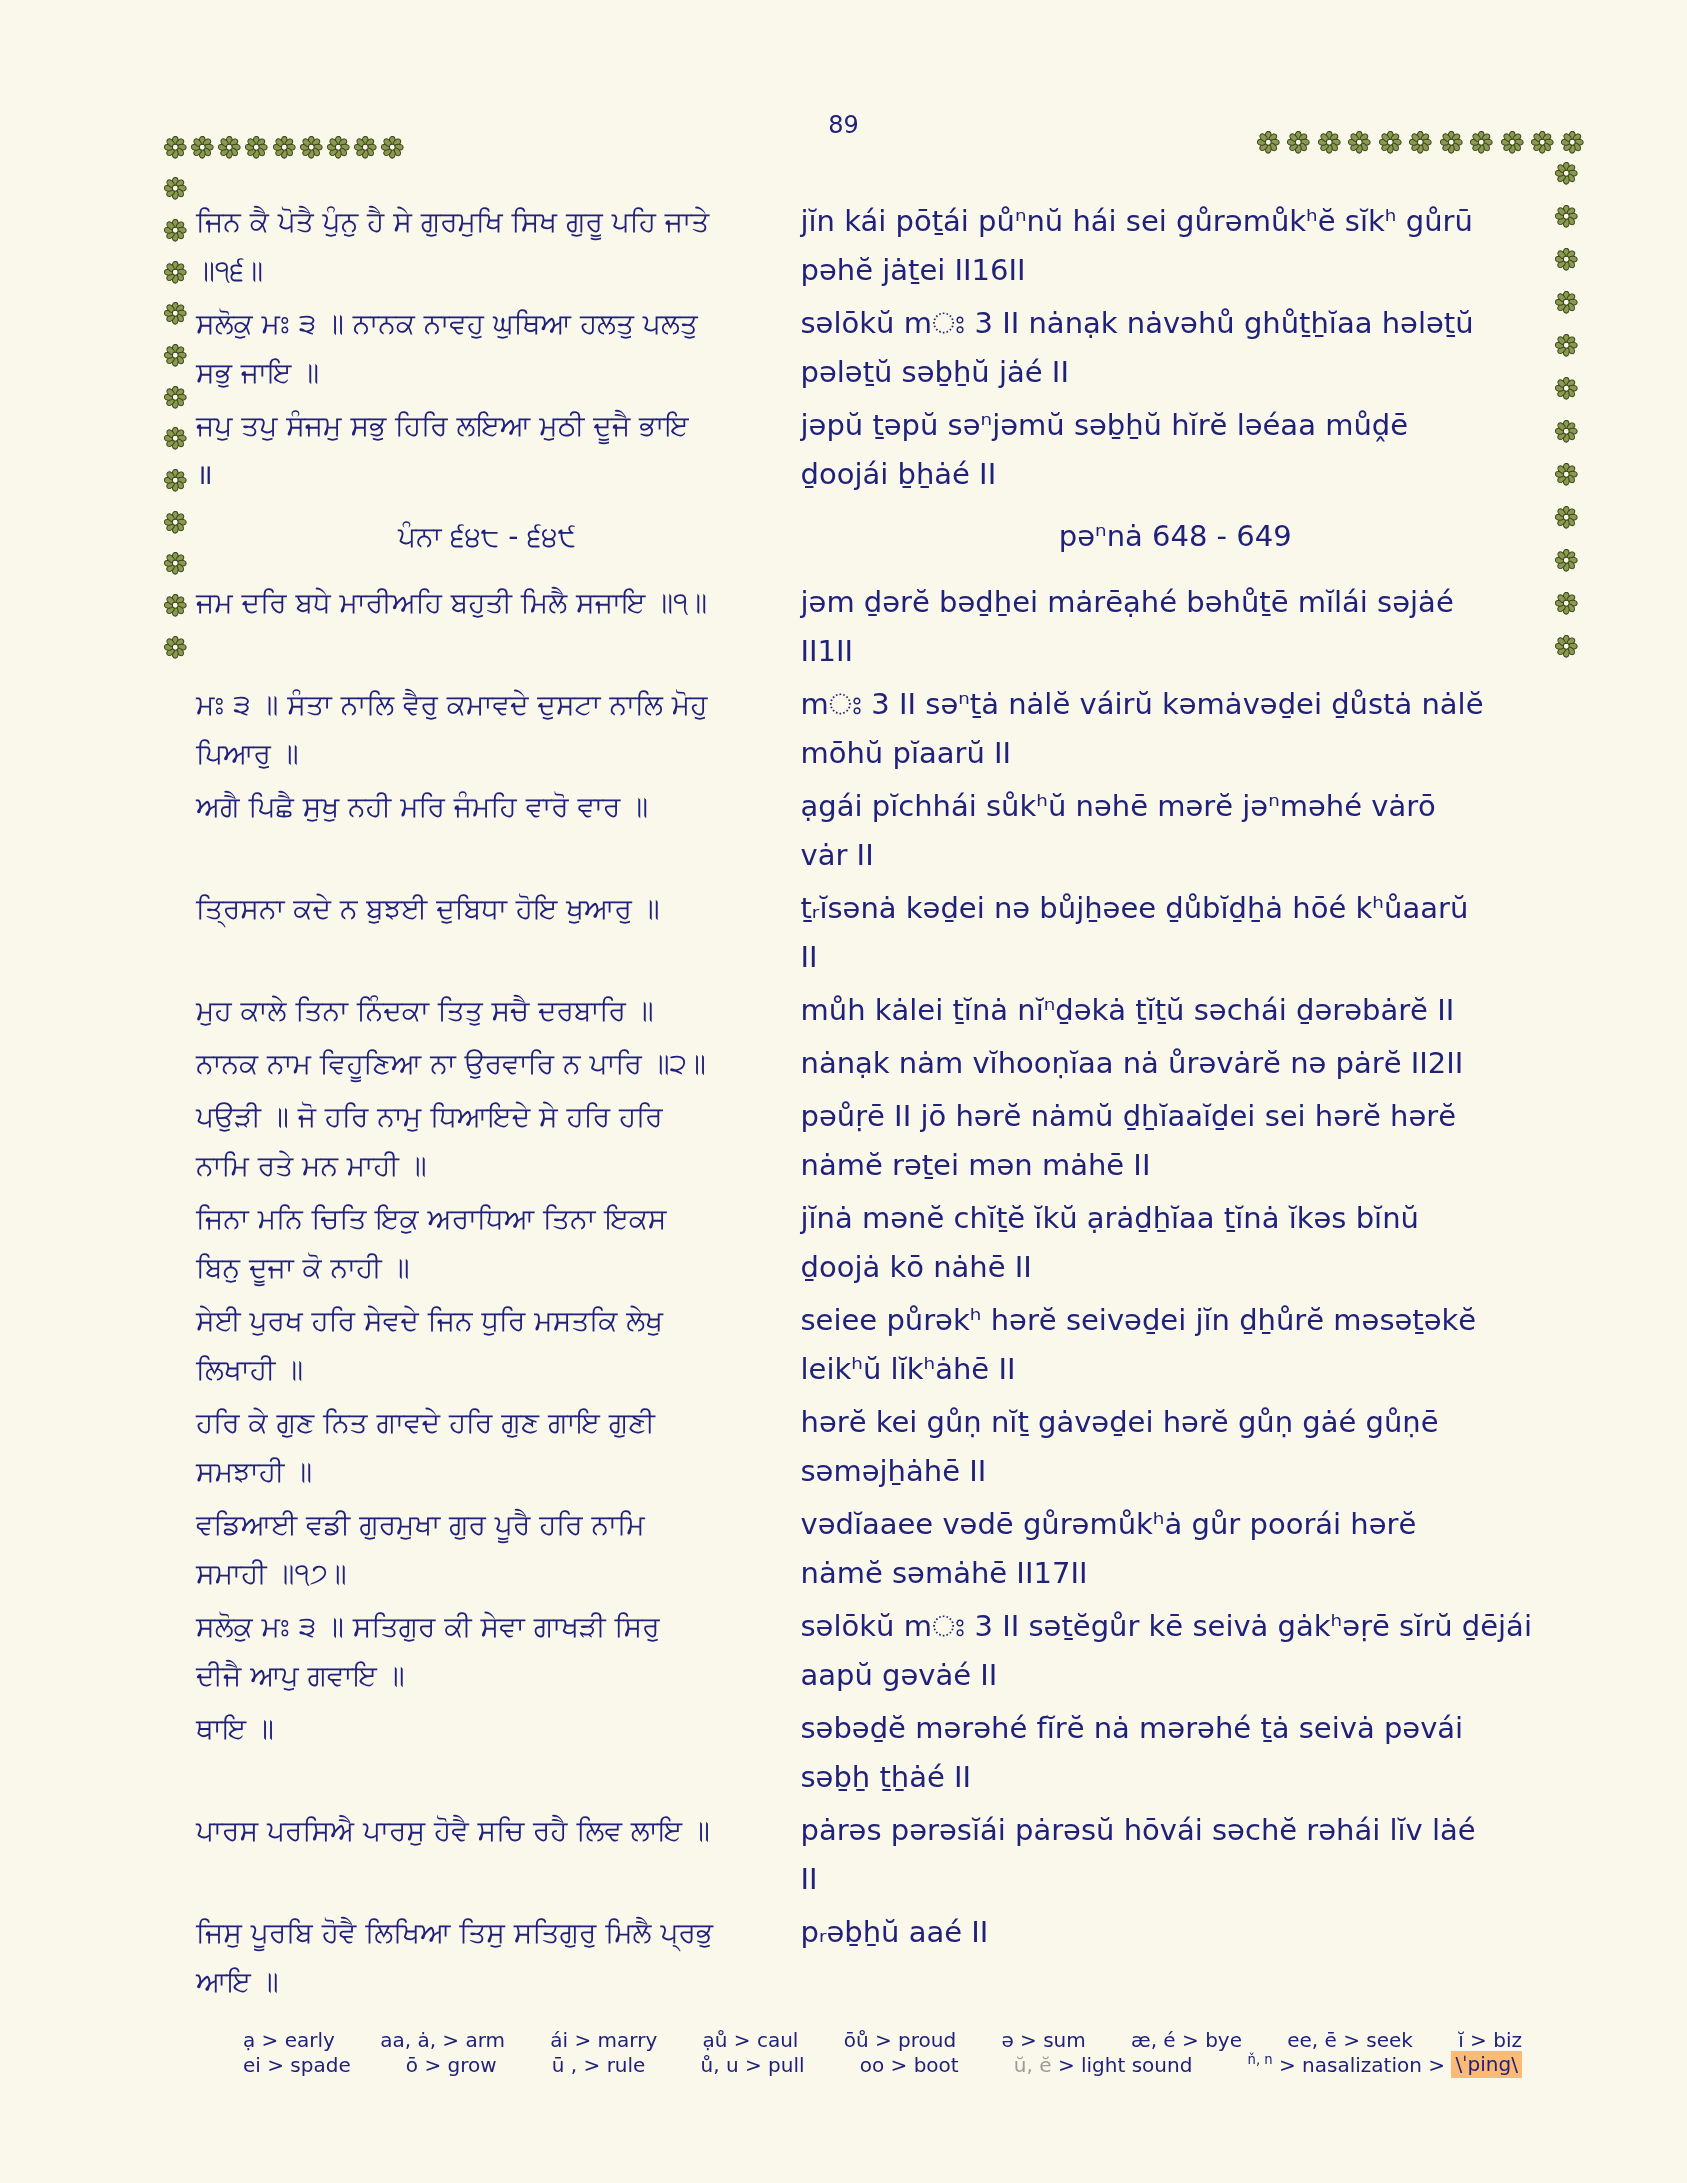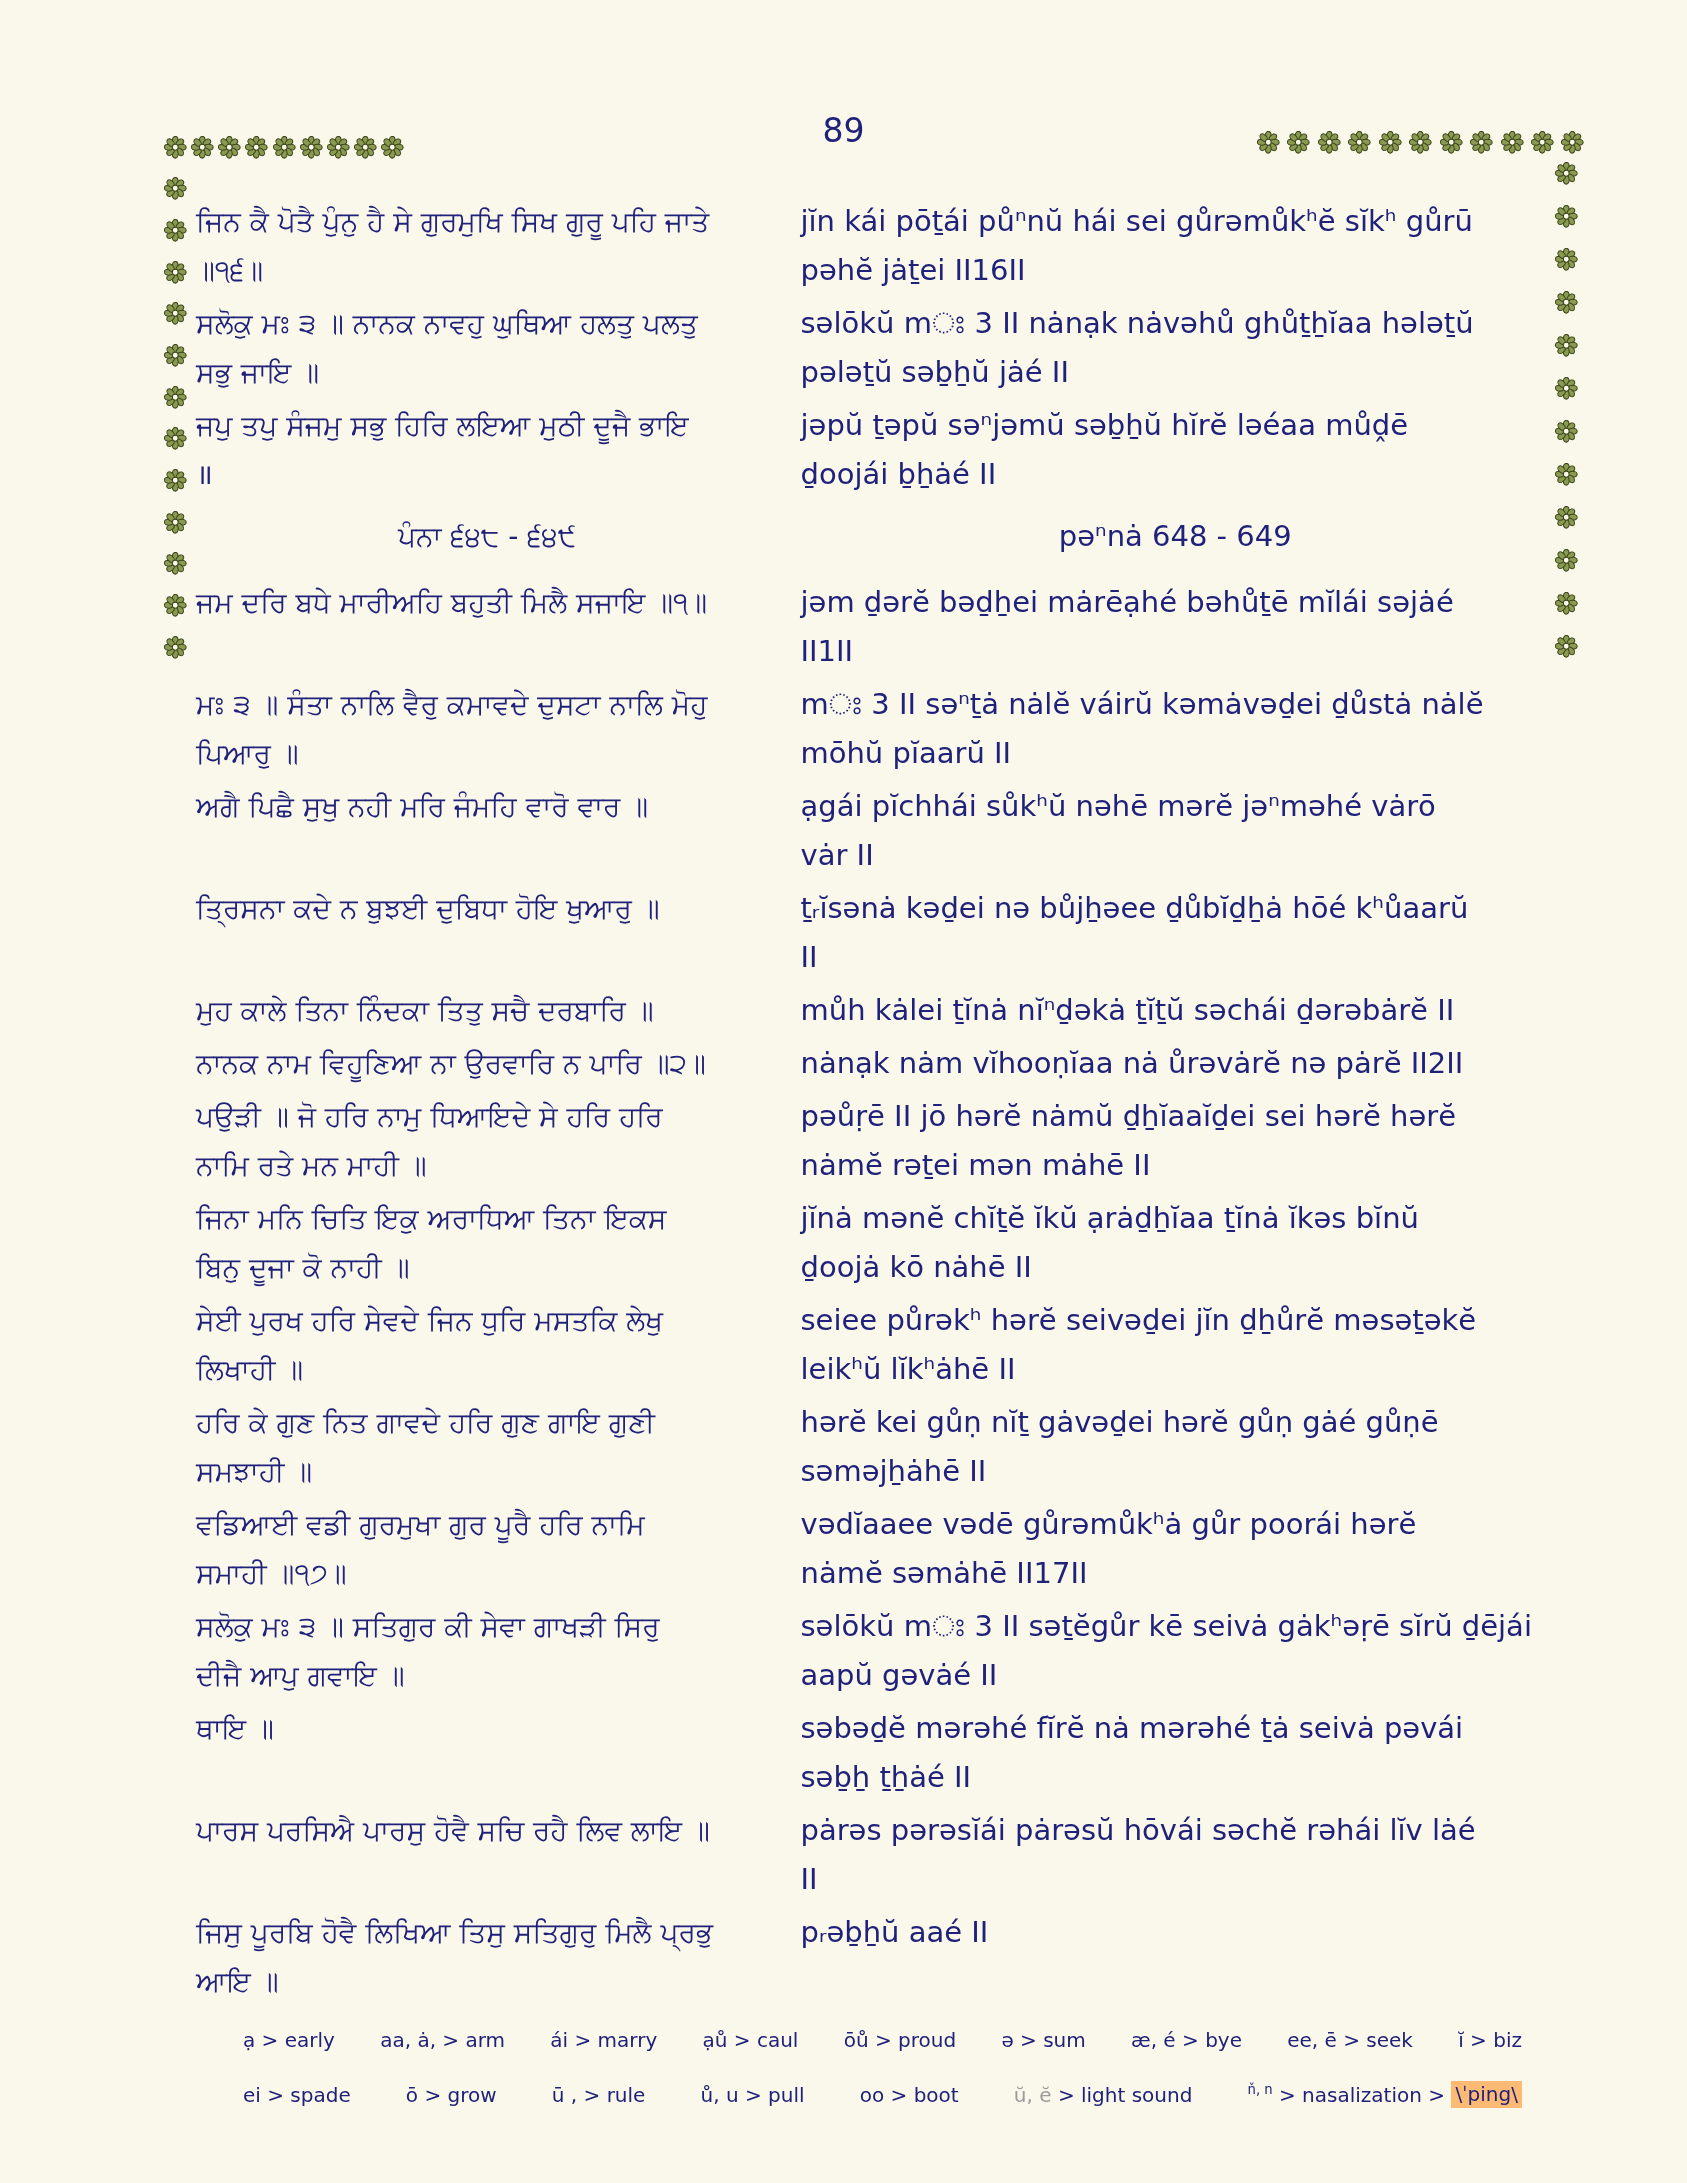--- a/index.html
+++ b/index.html
@@ -6,21 +6,21 @@
   .page{
     position:relative;
     width:1687px;height:2183px;
     background:#faf8ea;
     font-family:"DejaVu Sans", sans-serif;
     color:#20217a;
     overflow:hidden;
   }
   .page-number{
     position:absolute;top:111px;left:0;right:0;
-    text-align:center;font-size:33px;color:#20217a;
+    text-align:center;font-size:24px;color:#20217a;
   }
   
   .decor-layer{position:absolute;inset:0;pointer-events:none;}
   .flower{position:absolute;width:22.5px;height:22.5px;}
   
   .verses{
     position:absolute;left:196px;top:197px;width:1354px;
   }
   .verse-row{
     display:flex;align-items:flex-start;column-gap:22.5px;
@@ -37,21 +37,21 @@
   .verse-row .line{white-space:nowrap;}
   .verse-row.center{margin:13.2px 0 17px 0;}
   .verse-row.center .gurmukhi,
   .verse-row.center .roman{text-align:center;}
   
   .pron-key{
     position:absolute;left:243px;right:165px;top:2028px;
     font-size:20px;color:#20217a;
   }
   .pron-row{display:flex;justify-content:space-between;align-items:baseline;}
-  .pron-row + .pron-row{margin-top:30px;align-items:flex-end;}
+  .pron-row + .pron-row{align-items:flex-end;}
   .key-item{white-space:nowrap;}
   .key-item .muted{color:#9b9b9b;}
   .key-item .sup{font-size:13.2px;vertical-align:super;}
   .key-item .hl{background:#fdba74;padding:1.3px 4px;}
 </style>
 </head>
 <body>
 
 <div class="page">
 

